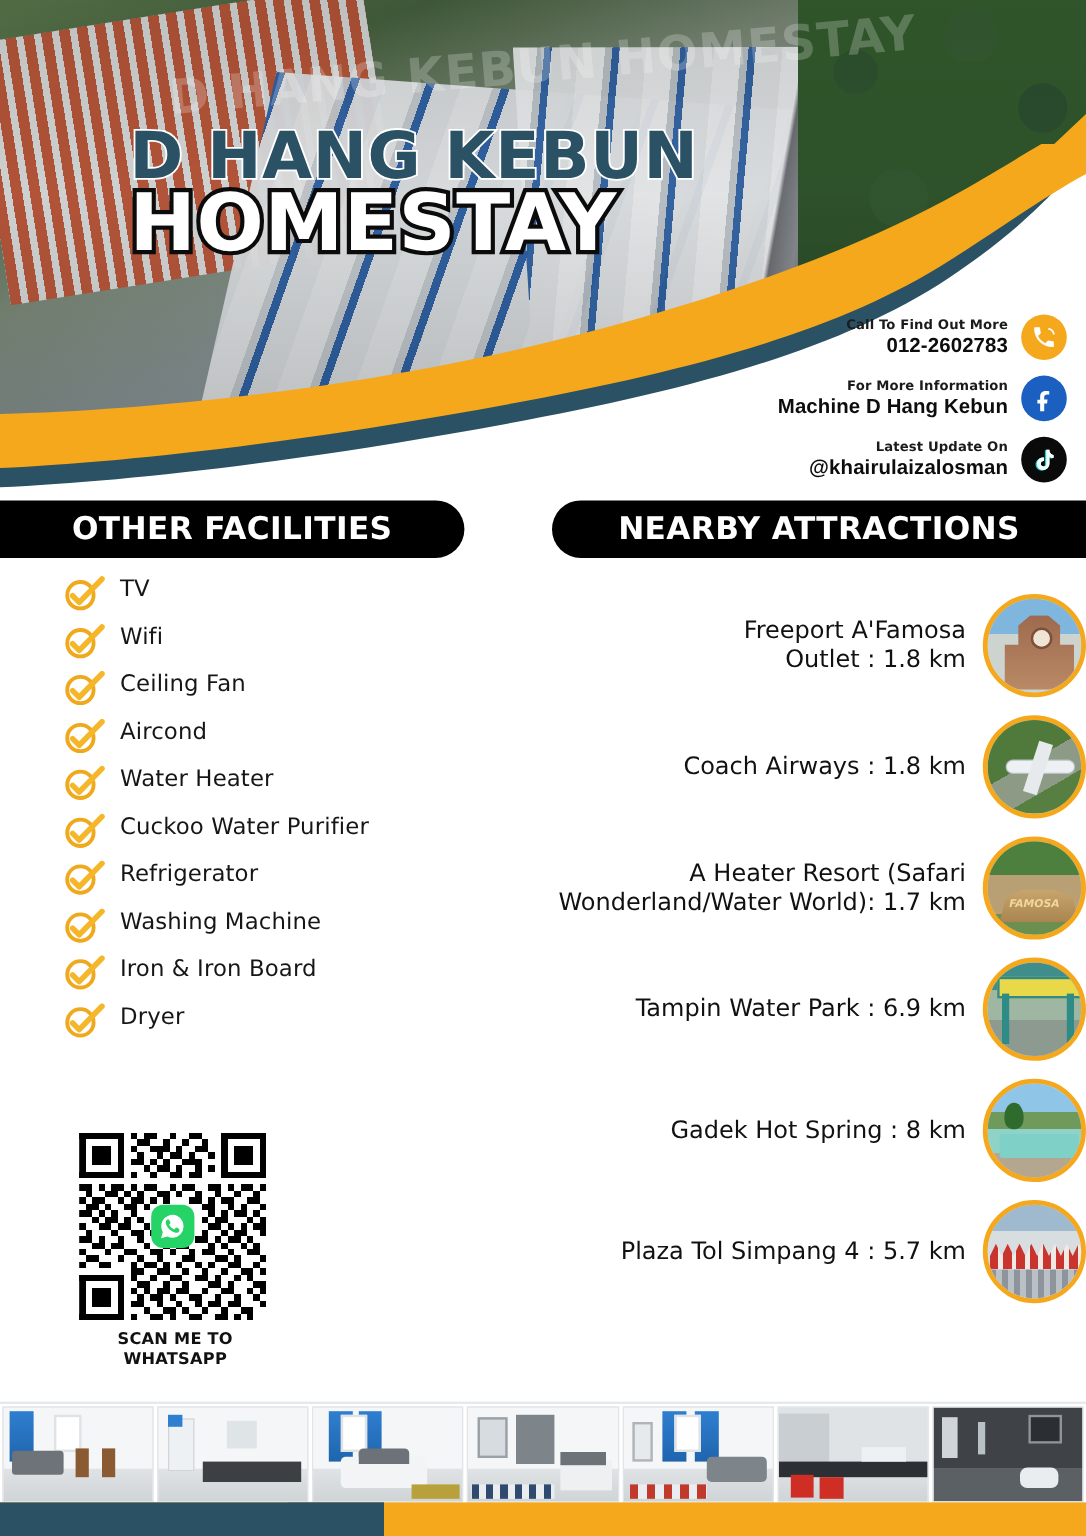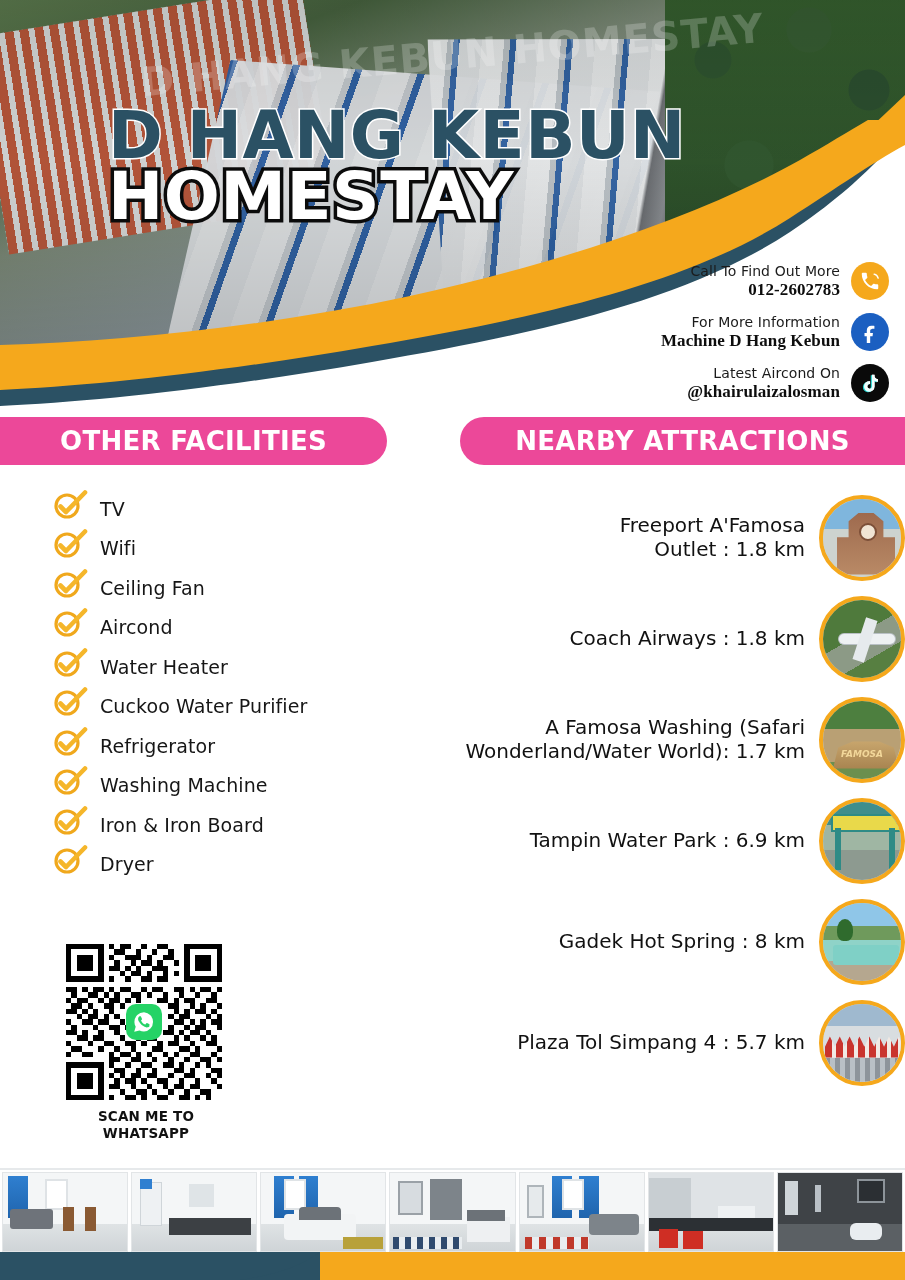--- a/index.html
+++ b/index.html
@@ -52,54 +52,54 @@
   .hero-watermark {
     position:absolute; left:0; top:32px; width:905px; text-align:center;
     font-size:40px; font-weight:700; letter-spacing:1px;
     color:rgba(255,255,255,.22);
     white-space:nowrap; font-family:"DejaVu Sans", sans-serif;
     transform:rotate(-5deg);
   }
 
   .hero-titles { position:absolute; left:108px; top:104px; }
   .title-1 {
-    font-size:66px; font-weight:700; letter-spacing:.5px; line-height:.96;
+    font-size:54px; font-weight:700; letter-spacing:.5px; line-height:.96;
     color:#2b5164;
     -webkit-text-stroke:3px #ffffff; paint-order:stroke fill;
     font-family:"DejaVu Sans", sans-serif;
   }
   .title-2 {
     font-size:66px; font-weight:700; letter-spacing:.5px; line-height:.98;
     margin-top:-2px;
     color:#ffffff;
     -webkit-text-stroke:7px #0b0b0b; paint-order:stroke fill;
     font-family:"DejaVu Sans", sans-serif;
   }
 
   
   .hero-ystreak { position:absolute; right:0; top:0; width:905px; height:405px; pointer-events:none; }
 
   
   .waves { position:absolute; left:0; top:120px; width:905px; height:290px; }
 
   
   .sec-head {
-    position:absolute; height:48px; background:#ec4899; display:flex;
+    position:absolute; height:48px; background:#000000; display:flex;
     align-items:center; justify-content:center;
   }
   .sec-head span {
     color:#ffffff; font-size:26px; font-weight:700; letter-spacing:.3px;
     font-family:"DejaVu Sans", sans-serif;
   }
   #head-fac { left:0; top:417px; width:387px; border-radius:0 26px 26px 0; }
   #head-att { left:460px; top:417px; width:445px; border-radius:26px 0 0 26px; }
 
   
   .fac-list { position:absolute; left:52px; top:480px; width:360px; }
-  .fac-item { display:flex; align-items:flex-end; height:39.5px; }
+  .fac-item { display:flex; align-items:flex-start; height:39.5px; }
   .fac-check { width:38px; height:30px; flex:0 0 38px; margin-right:10px; }
   .fac-label {
     font-size:19px; color:#161616; font-weight:400; letter-spacing:.1px;
     font-family:"DejaVu Sans", sans-serif;
   }
 
   
   .att-list { position:absolute; left:400px; top:487px; width:505px; }
   .att-item { display:flex; align-items:center; height:101px; }
   .att-text {
@@ -149,22 +149,22 @@
   .qr-logo { position:absolute; left:50%; top:50%; transform:translate(-50%,-50%);
     width:36px; height:36px; border-radius:10px; background:#25D366;
     display:flex; align-items:center; justify-content:center; }
   .qr-caption { margin-top:8px; text-align:center; font-size:13.5px; font-weight:700;
     color:#111; line-height:1.25; letter-spacing:.2px; font-family:"DejaVu Sans", sans-serif; }
 
   
   .contacts { position:absolute; right:16px; top:262px; width:330px; }
   .ct-row { display:flex; align-items:center; justify-content:flex-end; margin-bottom:13px; }
   .ct-txt { text-align:right; padding-right:11px; }
-  .ct-small { font-size:14px; color:#1b1b1b; font-weight:400; letter-spacing:.1px; font-family:"DejaVu Sans", sans-serif;text-align:right; }
-  .ct-big { font-size:17px; font-weight:700; color:#0d0d0d; letter-spacing:.1px; margin-top:1px; font-family:Liberation Serif, serif; }
+  .ct-small { font-size:11px; color:#1b1b1b; font-weight:700; letter-spacing:.1px; font-family:"DejaVu Sans", sans-serif;text-align:right; }
+  .ct-big { font-size:17px; font-weight:700; color:#0d0d0d; letter-spacing:.1px; margin-top:1px; font-family:Liberation Sans, sans-serif; }
   .ct-ico { width:38px; height:38px; flex:0 0 38px; border-radius:50%;
     display:flex; align-items:center; justify-content:center; }
   .ic-phone { background:#F5A81C; }
   .ic-fb { background:#1b5fc1; }
   .ic-tt { background:#0a0a0a; }
 
   
   .strip { position:absolute; left:0; top:1172px; width:905px; height:80px; display:flex; gap:3px; padding:0 2px; }
   .sp { flex:1; position:relative; overflow:hidden; background:#e9ecee; border:1px solid #e2e5e7; }
   .sp i { position:absolute; display:block; }
@@ -239,21 +239,21 @@
     </div>
     <div class="ct-ico ic-fb">
       <svg width="22" height="22" viewBox="0 0 24 24" fill="#ffffff">
         <path d="M14.5 8.5h2.3V5.4c-.4-.05-1.7-.18-3.2-.18-3.2 0-5.1 1.9-5.1 5.3v2.6H6v3.5h2.5V24h3.7v-7.4h2.6l.4-3.5h-3v-2.2c0-1 .3-1.9 1.3-1.9z"></path>
       </svg>
     </div>
   </div>
 
   <div class="ct-row">
     <div class="ct-txt">
-      <div class="ct-small">Latest Aircond On</div>
+      <div class="ct-small">Latest Update On</div>
       <div class="ct-big">@khairulaizalosman</div>
     </div>
     <div class="ct-ico ic-tt">
       <svg width="21" height="21" viewBox="0 0 24 24">
         <path d="M16.6 2h-3v13.3a2.6 2.6 0 11-2.1-2.55V9.5a6 6 0 105.1 5.93V8.9a7.4 7.4 0 003.9 1.1V7a4.5 4.5 0 01-3.9-5z" fill="#ffffff"></path>
         <path d="M15.3 2.6h-3v13.3a2.6 2.6 0 11-2.1-2.55V10.1a6 6 0 105.1 5.93V9.5a7.4 7.4 0 003.9 1.1V7.6a4.5 4.5 0 01-3.9-5z" fill="#25F4EE" opacity=".85"></path>
         <path d="M16.6 2h-3v13.3a2.6 2.6 0 11-2.1-2.55V9.5a6 6 0 105.1 5.93V8.9a7.4 7.4 0 003.9 1.1V7a4.5 4.5 0 01-3.9-5z" fill="#ffffff" opacity=".9"></path>
       </svg>
     </div>
   </div>
@@ -376,21 +376,21 @@
     <div class="att-text">
       <div>Coach Airways : 1.8 km</div>
     </div>
     <div class="att-thumb">
         <i class="tb tb-coach"></i>
       </div>
   </div>
 
   <div class="att-item">
     <div class="att-text">
-      <div>A Famosa Washing (Safari</div>
+      <div>A Heater Resort (Safari</div>
       <div>Wonderland/Water World): 1.7 km</div>
     </div>
     <div class="att-thumb">
         <i class="tb tb-famosa"></i>
       </div>
   </div>
 
   <div class="att-item">
     <div class="att-text">
       <div>Tampin Water Park : 6.9 km</div>

